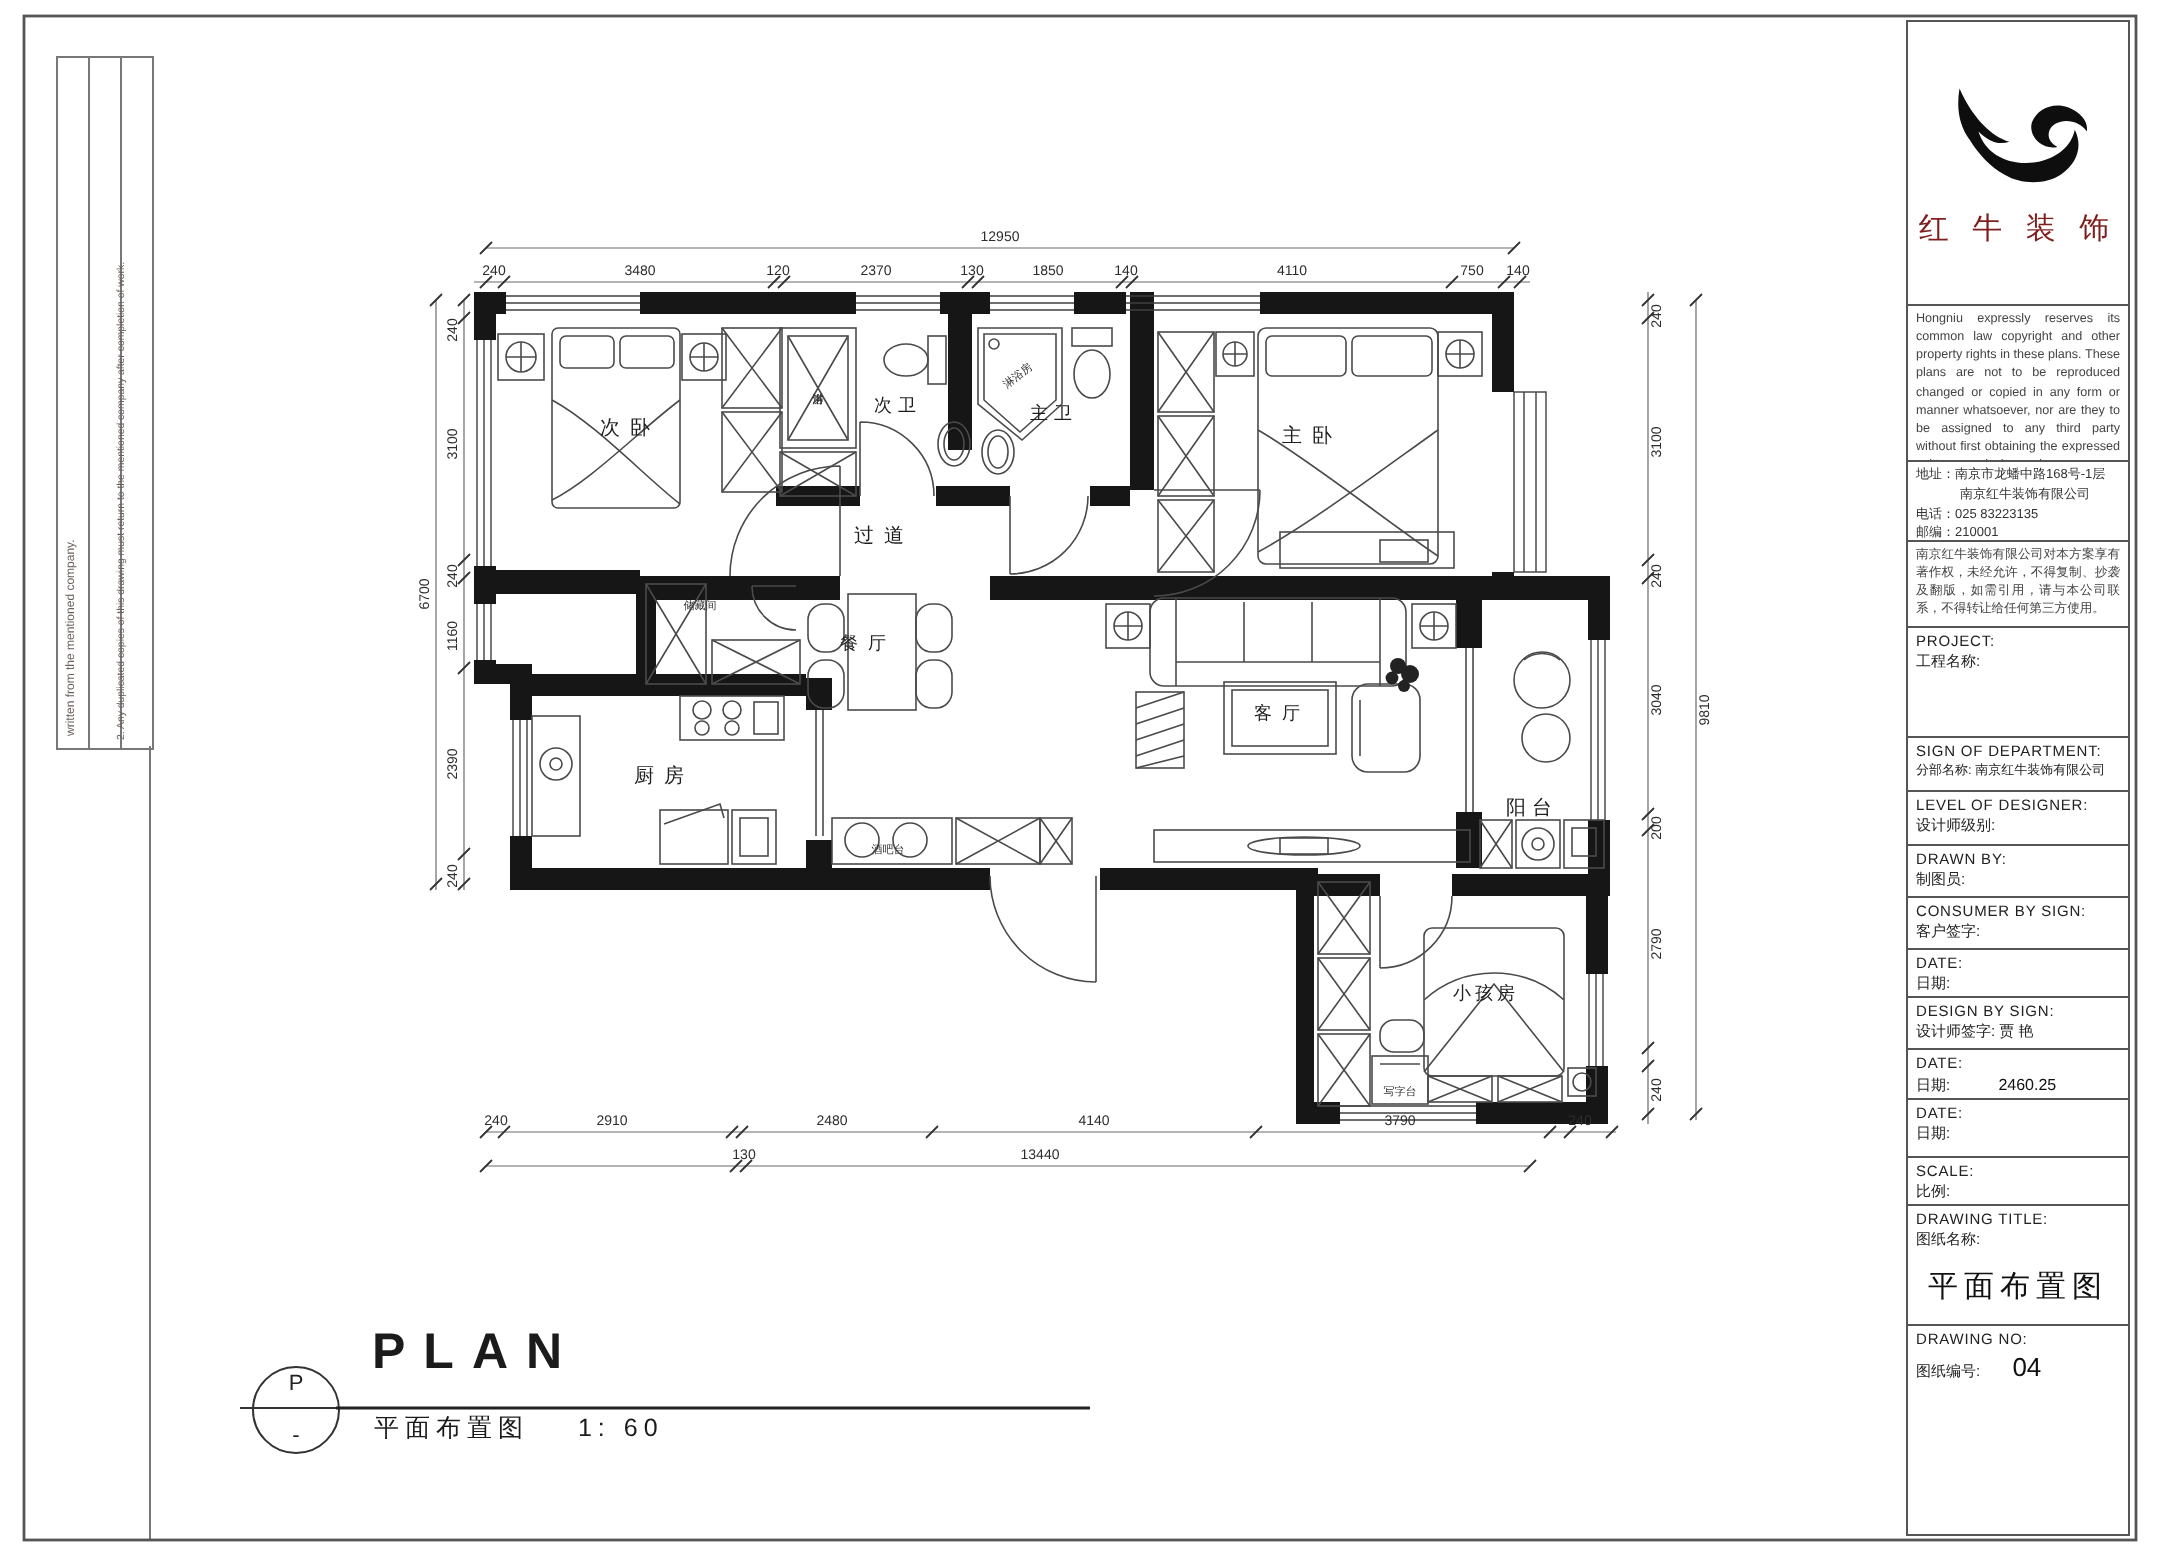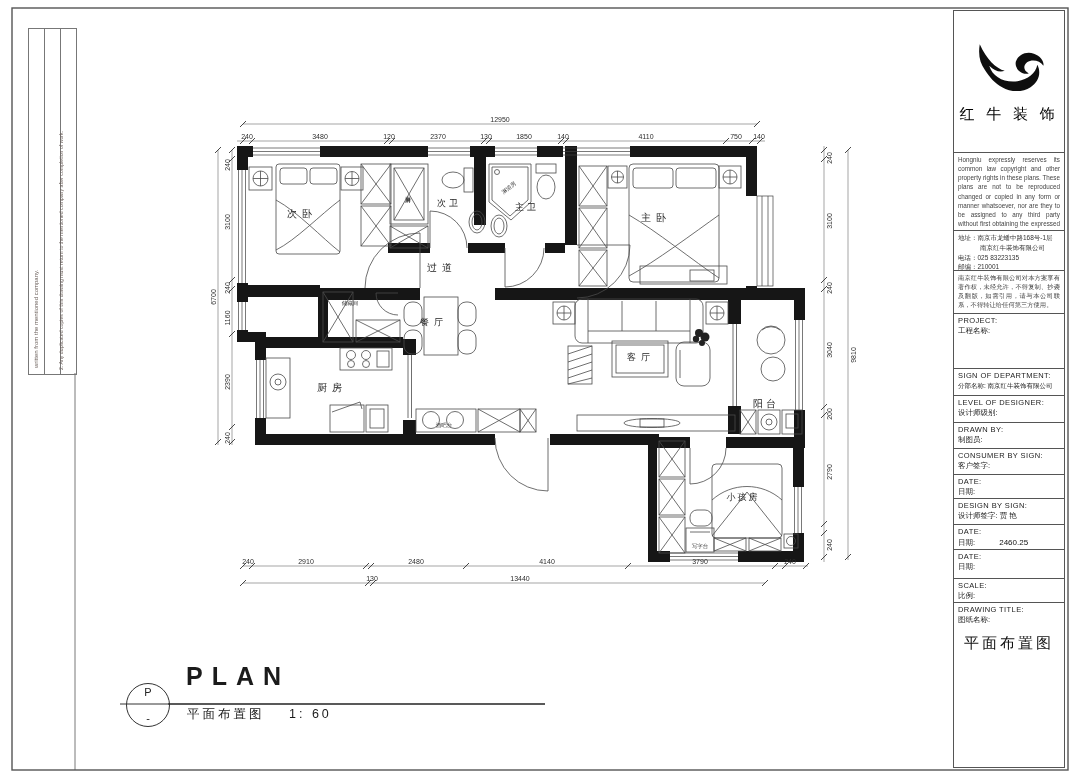--- a/index.html
+++ b/index.html
@@ -23,21 +23,21 @@
          transform:rotate(-90deg);}
   
   .tblock{position:absolute;left:953px;top:10px;width:112px;height:758px;border:1px solid #555;
           box-sizing:border-box;display:flex;flex-direction:column;background:#fff;}
   .trow{box-sizing:border-box;border-bottom:1px solid #555;padding:2px 4px;overflow:hidden;position:relative;}
   .trow:last-child{border-bottom:none;}
   .ten{font-size:7.5px;color:#222;letter-spacing:.4px;line-height:1.35;}
   .tcn{font-size:7.5px;color:#222;line-height:1.4;}
   .tval{font-size:8px;color:#111;}
   .logo-row{display:flex;flex-direction:column;align-items:center;justify-content:center;}
-  .brandname{font-family:"Liberation Serif",serif;font-size:15px;letter-spacing:4px;color:#000000;margin-top:4px;}
+  .brandname{font-family:"Liberation Serif",serif;font-size:15px;letter-spacing:4px;color:#7f1d1d;margin-top:4px;}
   .para{font-size:6.3px;line-height:1.45;color:#444;text-align:justify;}
   .addr{font-size:6.5px;line-height:1.5;color:#333;}
   .bigtitle{font-size:15px;letter-spacing:3px;text-align:center;margin-top:8px;color:#111;}
   
   .pcircle{position:absolute;left:126px;top:683px;width:42px;height:42px;border:1.2px solid #333;
            border-radius:50%;}
   .pcircle .pt{position:absolute;top:2px;left:0;right:0;text-align:center;font-size:11px;color:#222;}
   .pcircle .pb{position:absolute;bottom:2px;left:0;right:0;text-align:center;font-size:11px;color:#222;}
   .ptitle{position:absolute;left:186px;top:662px;font-size:25px;font-weight:bold;letter-spacing:9px;color:#1b1b1b;}
   .psub{position:absolute;left:187px;top:706px;font-size:12.5px;letter-spacing:3px;color:#1b1b1b;}
@@ -330,21 +330,21 @@
       <path d="M240,144 L246,138 M249,144 L255,138 M384,144 L390,138 M389,144 L395,138 M481,144 L487,138 M486,144 L492,138 M558,144 L564,138 M563,144 L569,138 M723,144 L729,138 M749,144 L755,138 M757,144 L763,138"></path>
       <path d="M229,153 L235,147 M229,162 L235,156 M229,283 L235,277 M229,292 L235,286 M229,337 L235,331 M229,430 L235,424 M229,445 L235,439"></path>
       <path d="M215,153 L221,147 M215,445 L221,439"></path>
       <path d="M821,153 L827,147 M821,162 L827,156 M821,283 L827,277 M821,292 L827,286 M821,410 L827,404 M821,418 L827,412 M821,527 L827,521 M821,536 L827,530 M821,560 L827,554"></path>
       <path d="M845,153 L851,147 M845,560 L851,554"></path>
       <path d="M240,569 L246,563 M249,569 L255,563 M363,569 L369,563 M368,569 L374,563 M463,569 L469,563 M625,569 L631,563 M772,569 L778,563 M782,569 L788,563 M803,569 L809,563"></path>
       <path d="M240,586 L246,580 M365,586 L371,580 M370,586 L376,580 M762,586 L768,580"></path>
     </g>
   </svg>
 
-  <div class="rlabel" style="left:302px;top:214px">次卧</div>
+  <div class="rlabel" style="left:315px;top:214px">次卧</div>
   <div class="rlabel" style="left:449px;top:203px;font-size:9px;letter-spacing:3px">次卫</div>
   <div class="rlabel" style="left:527px;top:207px;font-size:9px;letter-spacing:3px">主卫</div>
   <div class="rlabel" style="left:656px;top:218px">主卧</div>
   <div class="rlabel" style="left:442px;top:268px">过道</div>
   <div class="rlabel" style="left:434px;top:322px;font-size:9px">餐厅</div>
   <div class="rlabel" style="left:641px;top:357px;font-size:9px">客厅</div>
   <div class="rlabel" style="left:332px;top:388px">厨房</div>
   <div class="rlabel" style="left:766px;top:404px;font-size:10px;letter-spacing:3px">阳台</div>
   <div class="rlabel" style="left:743px;top:497px;font-size:9px;letter-spacing:2px">小孩房</div>
 
@@ -472,15 +472,20 @@
     </div>
     <div class="trow" style="height:24px">
       <div class="ten">SCALE:</div>
       <div class="tcn">比例:</div>
     </div>
     <div class="trow" style="height:60px">
       <div class="ten">DRAWING TITLE:</div>
       <div class="tcn">图纸名称:</div>
       <div class="bigtitle">平面布置图</div>
     </div>
+    <div class="trow" style="height:50px">
+      <div class="ten">DRAWING NO:</div>
+      <div class="tcn"><span>图纸编号:</span>
+        <span class="tval" style="font-size:13px;margin-left:14px">04</span></div>
+    </div>
   </div>
 
 </div>
 
 </body></html>

